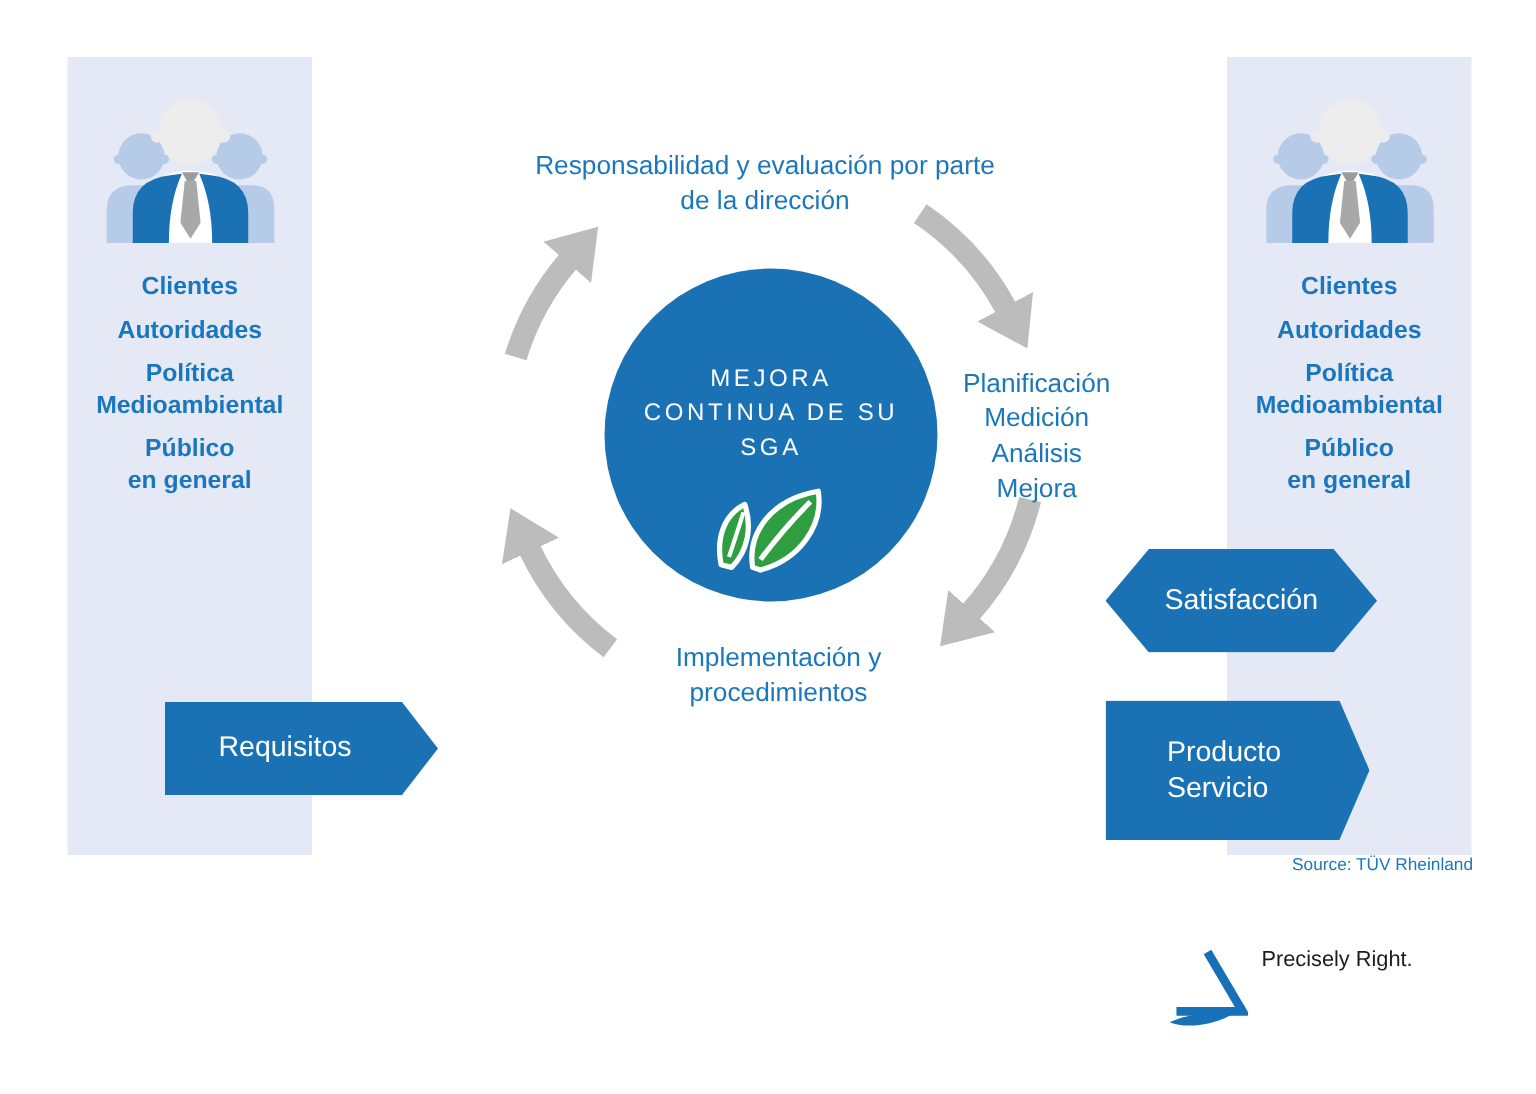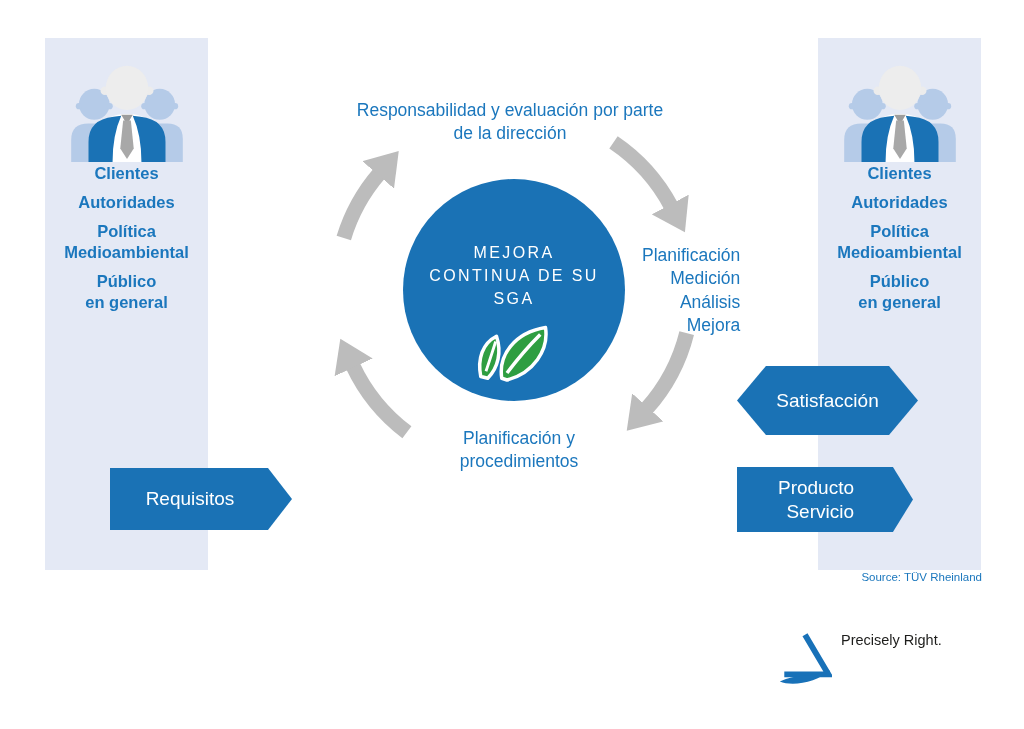--- a/index.html
+++ b/index.html
@@ -7,21 +7,21 @@
     position:relative;width:1024px;height:729px;overflow:hidden;background:#ffffff;
     font-family:"Liberation Sans",sans-serif;
   }
   
   .panel{
     position:absolute;top:38px;width:163px;height:532px;background:#e4e9f5;
     display:flex;flex-direction:column;align-items:center;padding-top:22px;box-sizing:border-box;
   }
   .panel.left{left:45px;}
   .panel.right{left:818px;}
-  .stakeholder-list{margin-top:1px;display:flex;flex-direction:column;align-items:center;}
+  .stakeholder-list{margin-top:19px;display:flex;flex-direction:column;align-items:center;}
   .stakeholder-item{
     color:#1b77bd;font-weight:bold;font-size:16.5px;line-height:21px;text-align:center;
     white-space:pre-line;margin-bottom:8px;
   }
   
   #cycle-arrows{position:absolute;left:0;top:0;pointer-events:none;}
   
   .sga-circle{
     position:absolute;left:403px;top:179px;width:222px;height:222px;border-radius:50%;
     background:#1a72b5;display:flex;flex-direction:column;align-items:center;
@@ -30,39 +30,39 @@
   .sga-circle-label{
     color:#ffffff;font-size:16px;letter-spacing:2.4px;line-height:23px;text-align:center;
     white-space:pre-line;text-transform:uppercase;
   }
   .leaf-wrap{margin-top:10px;}
   
   .cycle-label{
     position:absolute;color:#1b77bd;font-size:17.5px;line-height:23px;white-space:pre-line;
   }
   .cycle-label.top{left:300px;top:99px;width:420px;text-align:center;}
-  .cycle-label.right{left:642px;top:244px;text-align:right;line-height:23.3px;}
+  .cycle-label.right{left:642px;top:244px;text-align:center;line-height:23.3px;}
   .cycle-label.left{left:220px;top:260px;width:150px;text-align:right;line-height:22px;}
   .cycle-label.bottom{left:369px;top:427px;width:300px;text-align:center;}
   
   .badge{
     position:absolute;background:#1a72b5;color:#ffffff;font-size:19px;line-height:24px;
-    display:flex;align-items:center;justify-content:center;text-align:right;
+    display:flex;align-items:center;justify-content:center;text-align:left;
     white-space:pre-line;box-sizing:border-box;
   }
   .badge.requisitos{
     left:110px;top:468px;width:182px;height:62px;padding-right:22px;
     clip-path:polygon(0% 0%,86.8% 0%,100% 50%,86.8% 100%,0% 100%);
   }
   .badge.satisfaccion{
     left:737px;top:366px;width:181px;height:69px;
     clip-path:polygon(16% 0%,84% 0%,100% 50%,84% 100%,16% 100%,0% 50%);
   }
   .badge.producto{
-    left:737px;top:467px;width:176px;height:65px;padding-right:18px;
+    left:737px;top:467px;width:176px;height:93px;padding-right:18px;
     clip-path:polygon(0% 0%,88.6% 0%,100% 50%,88.6% 100%,0% 100%);
   }
   
   .source-credit{
     position:absolute;right:42px;top:571px;color:#1b77bd;font-size:11.5px;
   }
   .tuv-logo{position:absolute;left:778px;top:630px;display:flex;align-items:flex-start;}
   .tuv-logo-text{margin-left:9px;color:#1d1d1b;}
   .tuv-wordmark{font-size:23px;line-height:30px;letter-spacing:0.2px;}
   .tuv-wordmark .tuv{font-weight:bold;}
@@ -157,21 +157,21 @@
       </svg>
     </div>
   </div>
 
   <div class="cycle-label top">Responsabilidad y evaluación por parte
 de la dirección</div>
   <div class="cycle-label right">Planificación
 Medición
 Análisis
 Mejora</div>
-  <div class="cycle-label bottom">Planificación y
+  <div class="cycle-label bottom">Implementación y
 procedimientos</div>
 
   <div class="badge requisitos">Requisitos</div>
   <div class="badge satisfaccion">Satisfacción</div>
   <div class="badge producto">Producto
 Servicio</div>
 
   <div class="source-credit">Source: TÜV Rheinland</div>
 
   <div class="tuv-logo">

